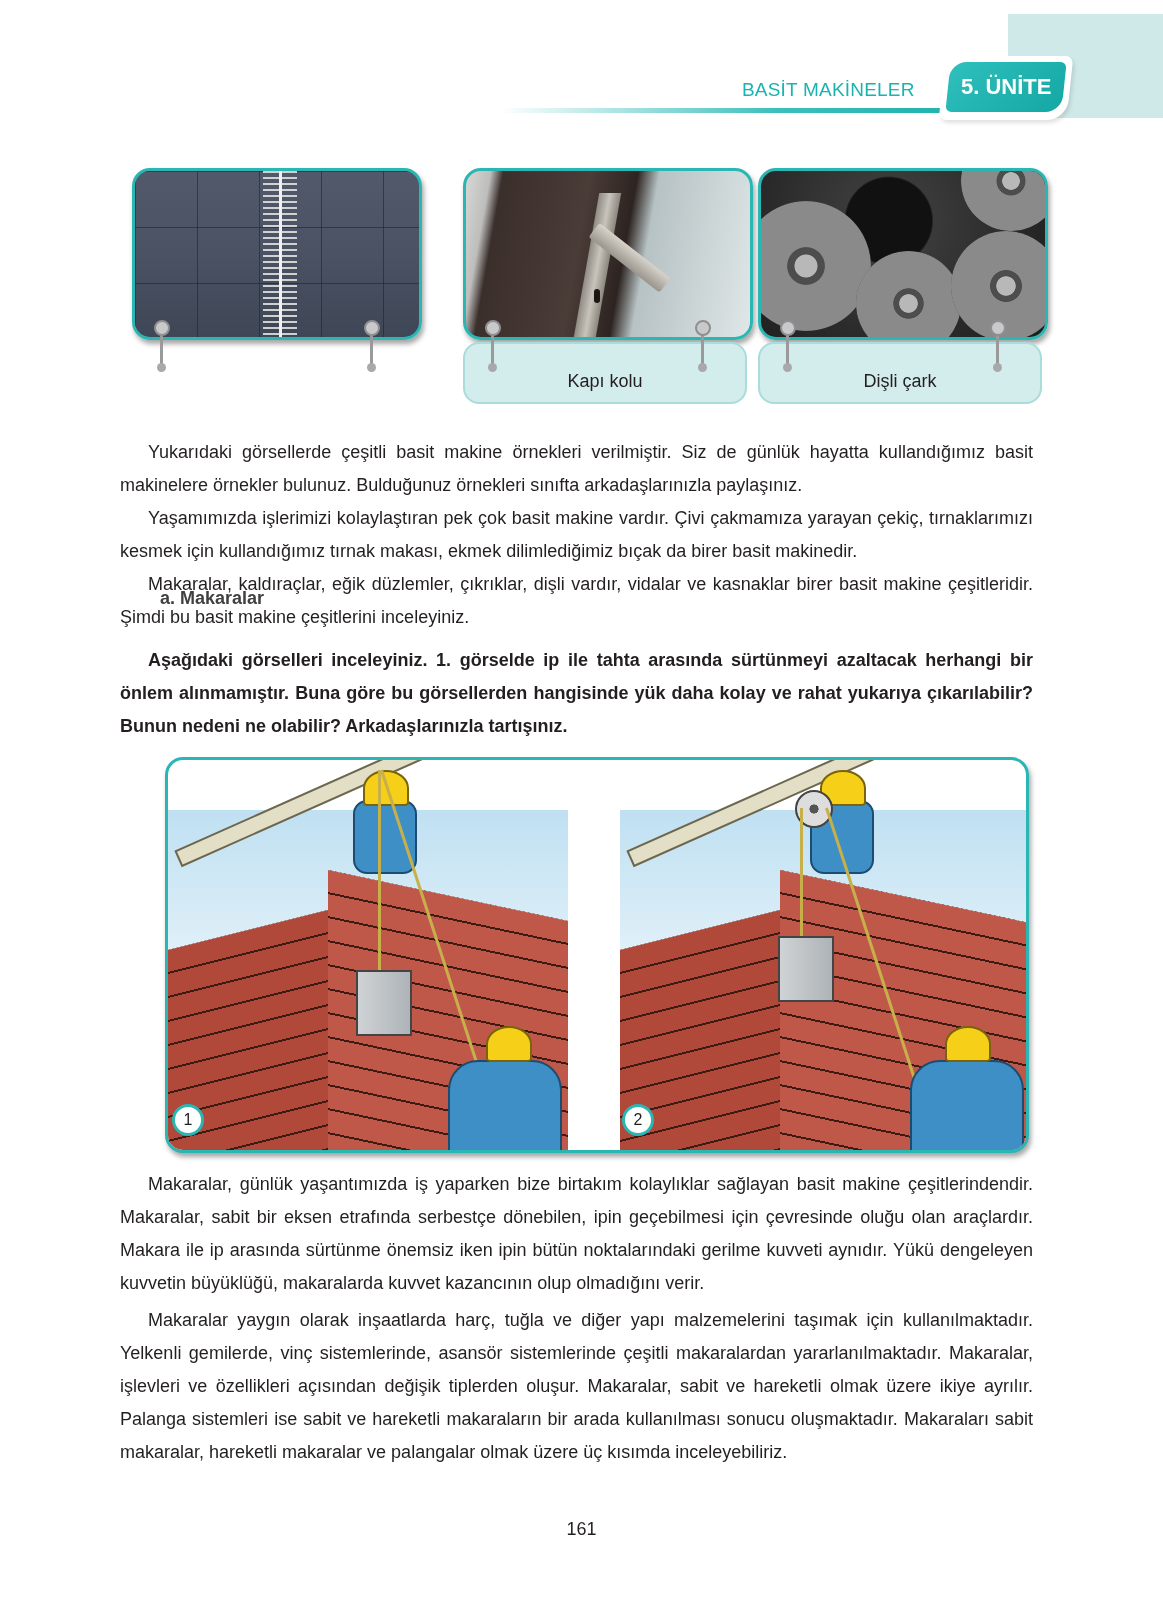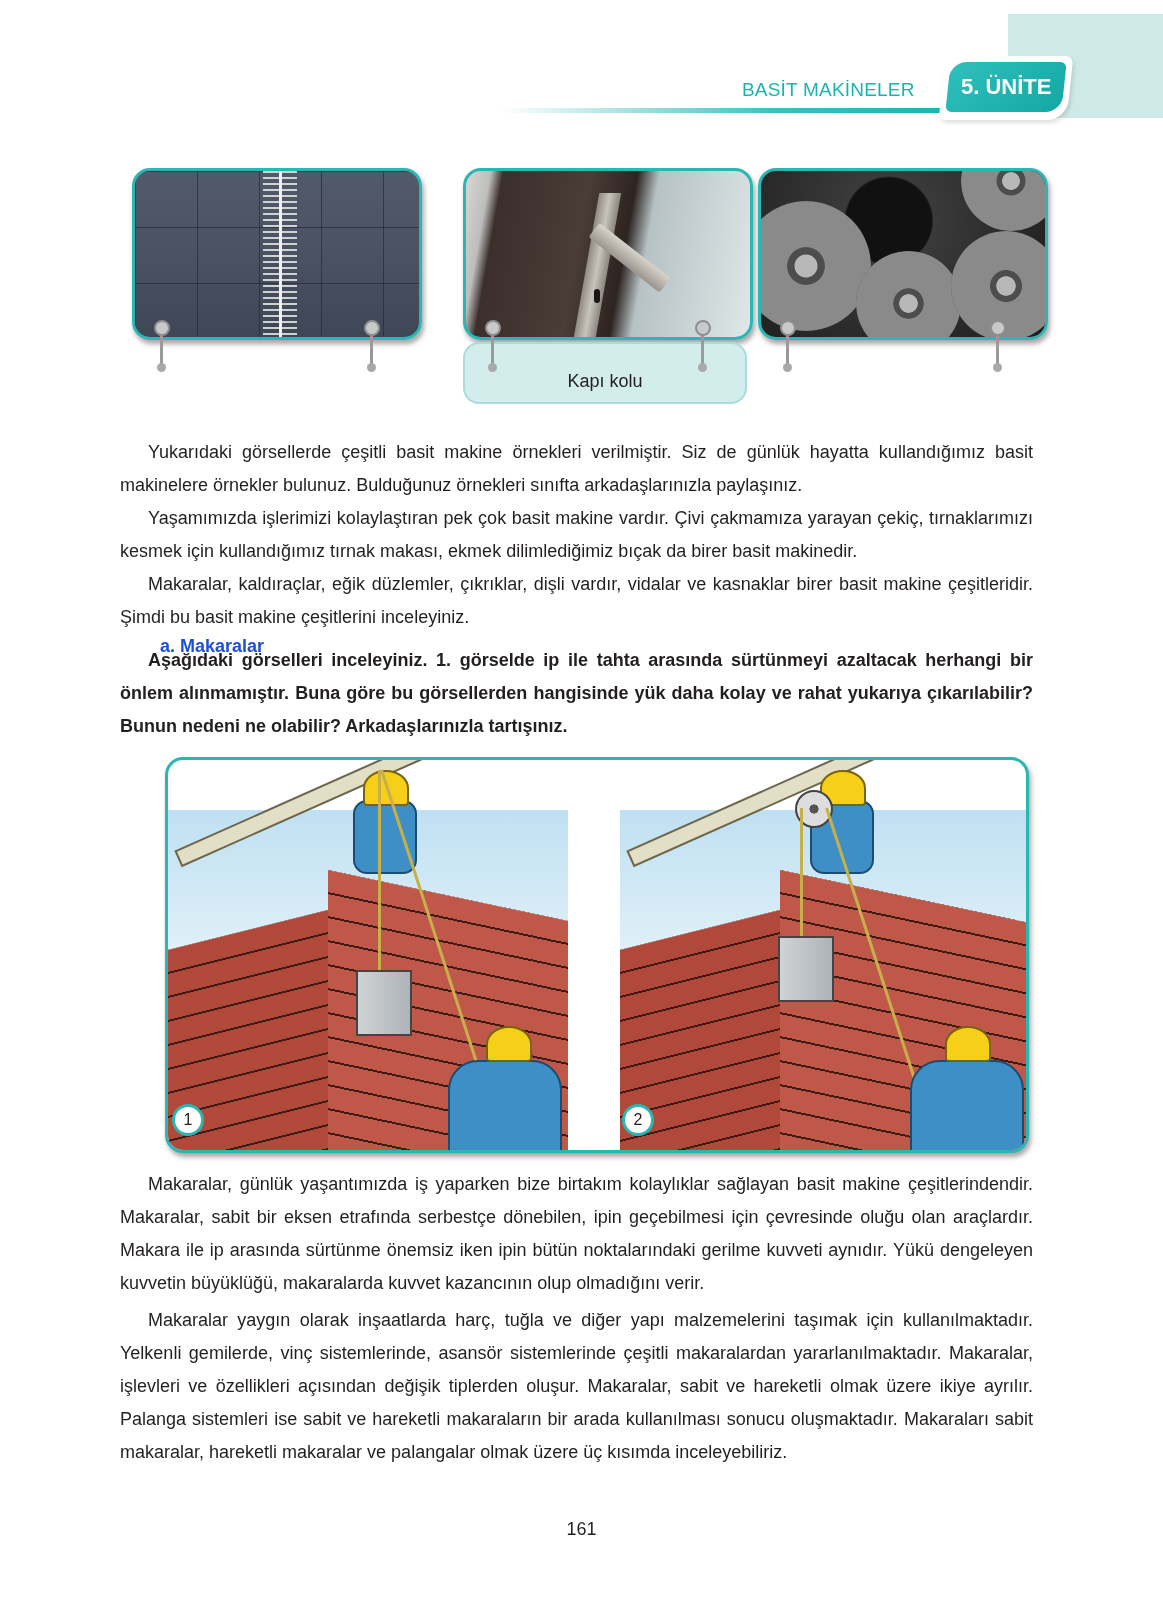--- a/index.html
+++ b/index.html
@@ -47,21 +47,21 @@
   .p-door .keyhole { position: absolute; left: 128px; top: 118px; width: 6px; height: 14px; background: #1b1513; border-radius: 3px; }
   
   .p-gears { background: radial-gradient(circle at 45% 30%, #111 0 22%, #3a3a3a 23%, #2b2b2b 60%, #1d1d1d 100%); }
   .gear { position: absolute; border-radius: 50%;
     background: radial-gradient(circle, #b8b8b8 0 12%, #4d4d4d 13% 20%, #8a8a8a 21% 70%, #5e5e5e 71% 78%, transparent 79%),
                 repeating-conic-gradient(#9a9a9a 0 4deg, #3b3b3b 4deg 8deg); }
 
   
   .para { position: absolute; left: 120px; width: 913px; font-size: 18px; line-height: 33px; text-align: justify; margin: 0; }
   .para .indent { display: inline-block; width: 28px; }
-  .section-title { position: absolute; left: 160px; top: 636px; font-size: 18px; font-weight: bold; color: #1d4ed8; }
+  .section-title { position: absolute; left: 160px; top: 588px; font-size: 18px; font-weight: bold; color: #404040; }
 
   
   .illus { position: absolute; left: 165px; top: 757px; width: 858px; height: 390px; border: 3px solid #2ab6b3; border-radius: 18px;
     overflow: hidden; box-shadow: 2px 4px 5px rgba(0,0,0,0.35); background: #fff; }
   .panel { position: absolute; top: 0; height: 390px; overflow: hidden; }
   .panel .sky { position: absolute; left: 0; top: 50px; width: 100%; height: 200px; background: linear-gradient(180deg, #bfe0f2, #e4f2f9 80%, #fff); }
   .panel .wall-l { position: absolute; left: 0; top: 150px; width: 160px; height: 260px; background-color: #b0493a;
     background-image: repeating-linear-gradient(180deg, transparent 0 22px, #3d1a14 22px 24px); transform: skewY(-14deg); transform-origin: right top; }
   .panel .wall-r { position: absolute; left: 160px; top: 110px; width: 260px; height: 300px; background-color: #c0584a;
     background-image: repeating-linear-gradient(180deg, transparent 0 22px, #3d1a14 22px 24px); transform: skewY(12deg); transform-origin: left top; }
@@ -117,20 +117,21 @@
   <div class="pin-low" style="left:235px; top:195px;"></div>
 </div>
 
 <div class="card" style="left:758px;">
   <div class="photo p-gears">
     <div class="gear" style="left:-20px; top:30px; width:130px; height:130px;"></div>
     <div class="gear" style="left:95px; top:80px; width:105px; height:105px;"></div>
     <div class="gear" style="left:190px; top:60px; width:110px; height:110px;"></div>
     <div class="gear" style="left:200px; top:-40px; width:100px; height:100px;"></div>
   </div>
+  <div class="caption">Dişli çark</div>
   <div class="pin" style="left:22px; top:152px;"></div>
   <div class="stem" style="left:28px; top:164px; height:34px;"></div>
   <div class="pin-low" style="left:25px; top:195px;"></div>
   <div class="pin" style="left:232px; top:152px;"></div>
   <div class="stem" style="left:238px; top:164px; height:34px;"></div>
   <div class="pin-low" style="left:235px; top:195px;"></div>
 </div>
 
 <p class="para" style="top:436px;"><span class="indent"></span><span>Yukarıdaki görsellerde çeşitli basit makine örnekleri verilmiştir. Siz de günlük hayatta kullandığımız basit makinelere örnekler bulunuz. Bulduğunuz örnekleri sınıfta arkadaşlarınızla paylaşınız.</span></p>
 <p class="para" style="top:502px;"><span class="indent"></span><span>Yaşamımızda işlerimizi kolaylaştıran pek çok basit makine vardır. Çivi çakmamıza yarayan çekiç, tırnaklarımızı kesmek için kullandığımız tırnak makası, ekmek dilimlediğimiz bıçak da birer basit makinedir.</span></p>

